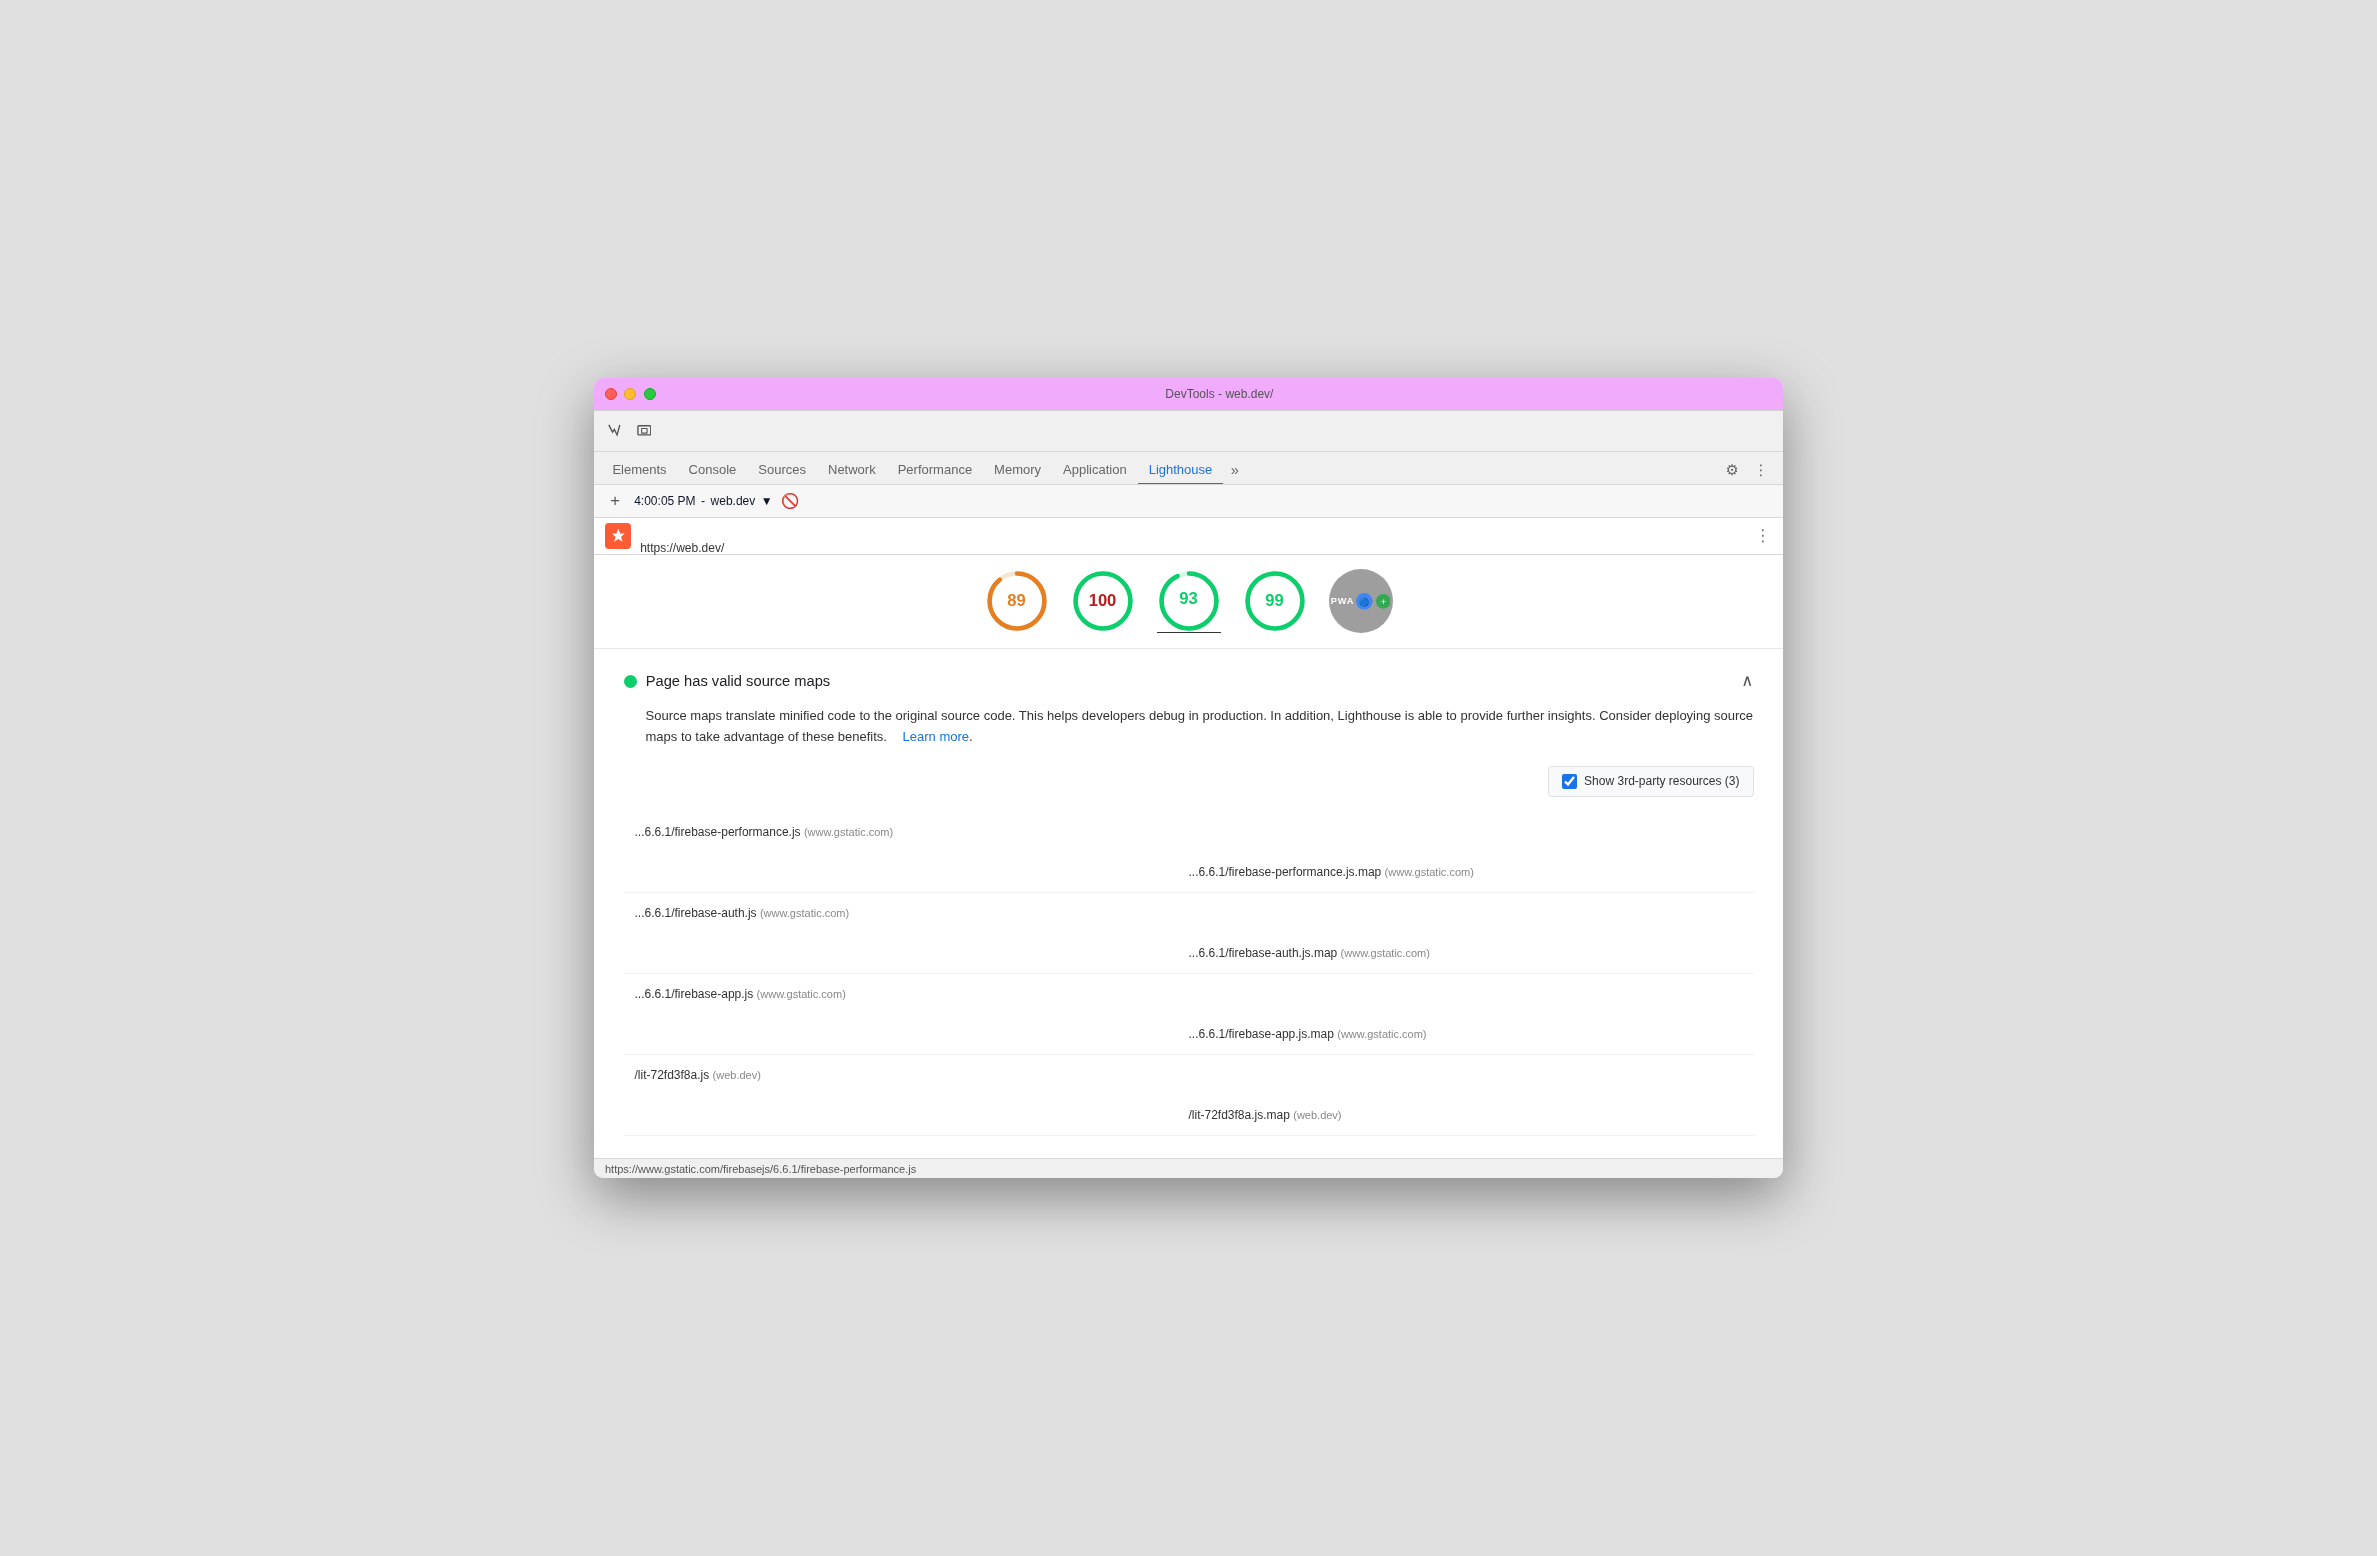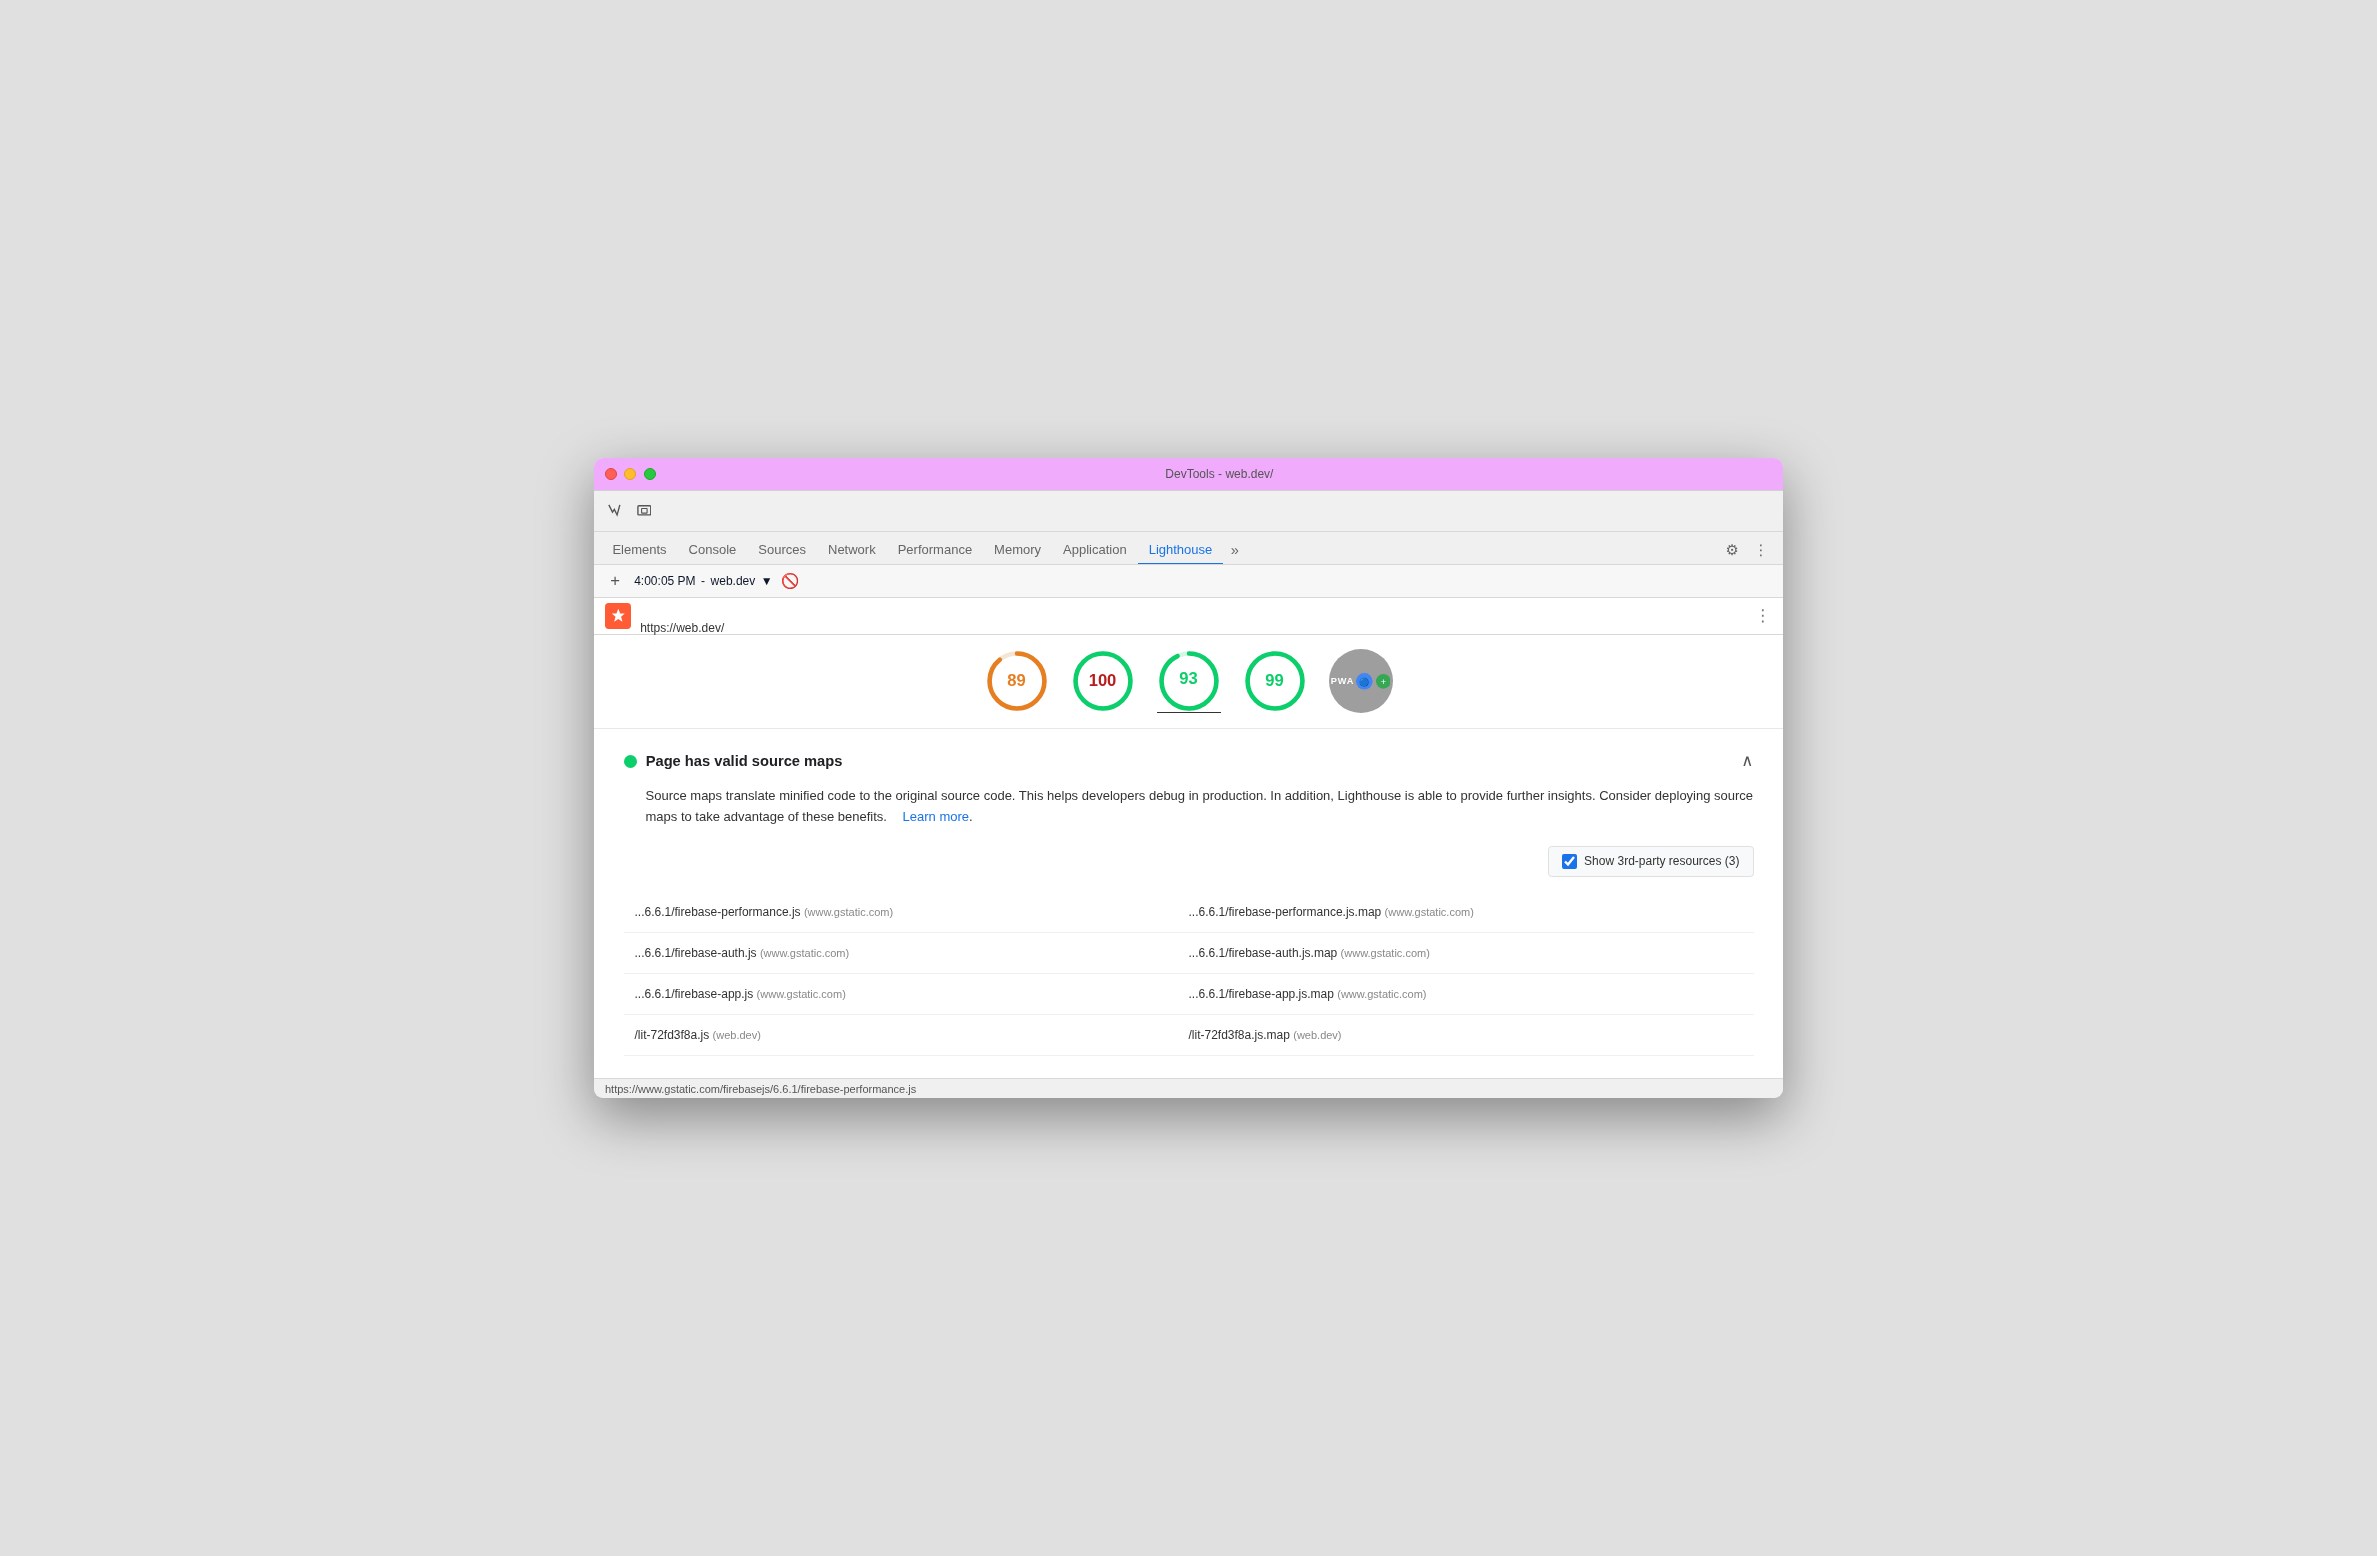--- a/index.html
+++ b/index.html
@@ -171,21 +171,21 @@
     }
     .green-dot {
       width: 13px;
       height: 13px;
       border-radius: 50%;
       background: #0cce6b;
       flex-shrink: 0;
     }
     .section-title {
       font-size: 14.7px;
-      font-weight: 700;
+      font-weight: 400;
       color: #202124;
     }
     .collapse-icon {
       font-size: 16.6px;
       color: #555;
       cursor: pointer;
     }
     .description {
       font-size: 13px;
       color: #333;
@@ -241,20 +241,21 @@
     }
     .url-cell {
       color: #333;
     }
     .url-cell .domain {
       color: #888;
       font-size: 11px;
     }
     .map-cell {
       color: #333;
+      margin-top: 40px;
     }
     .map-cell .domain {
       color: #888;
       font-size: 11px;
     }
     .status-bar {
       background: #f0f0f0;
       border-top: 0.9px solid #d8d8d8;
       padding: 3.7px 11px;
       font-size: 11px;

